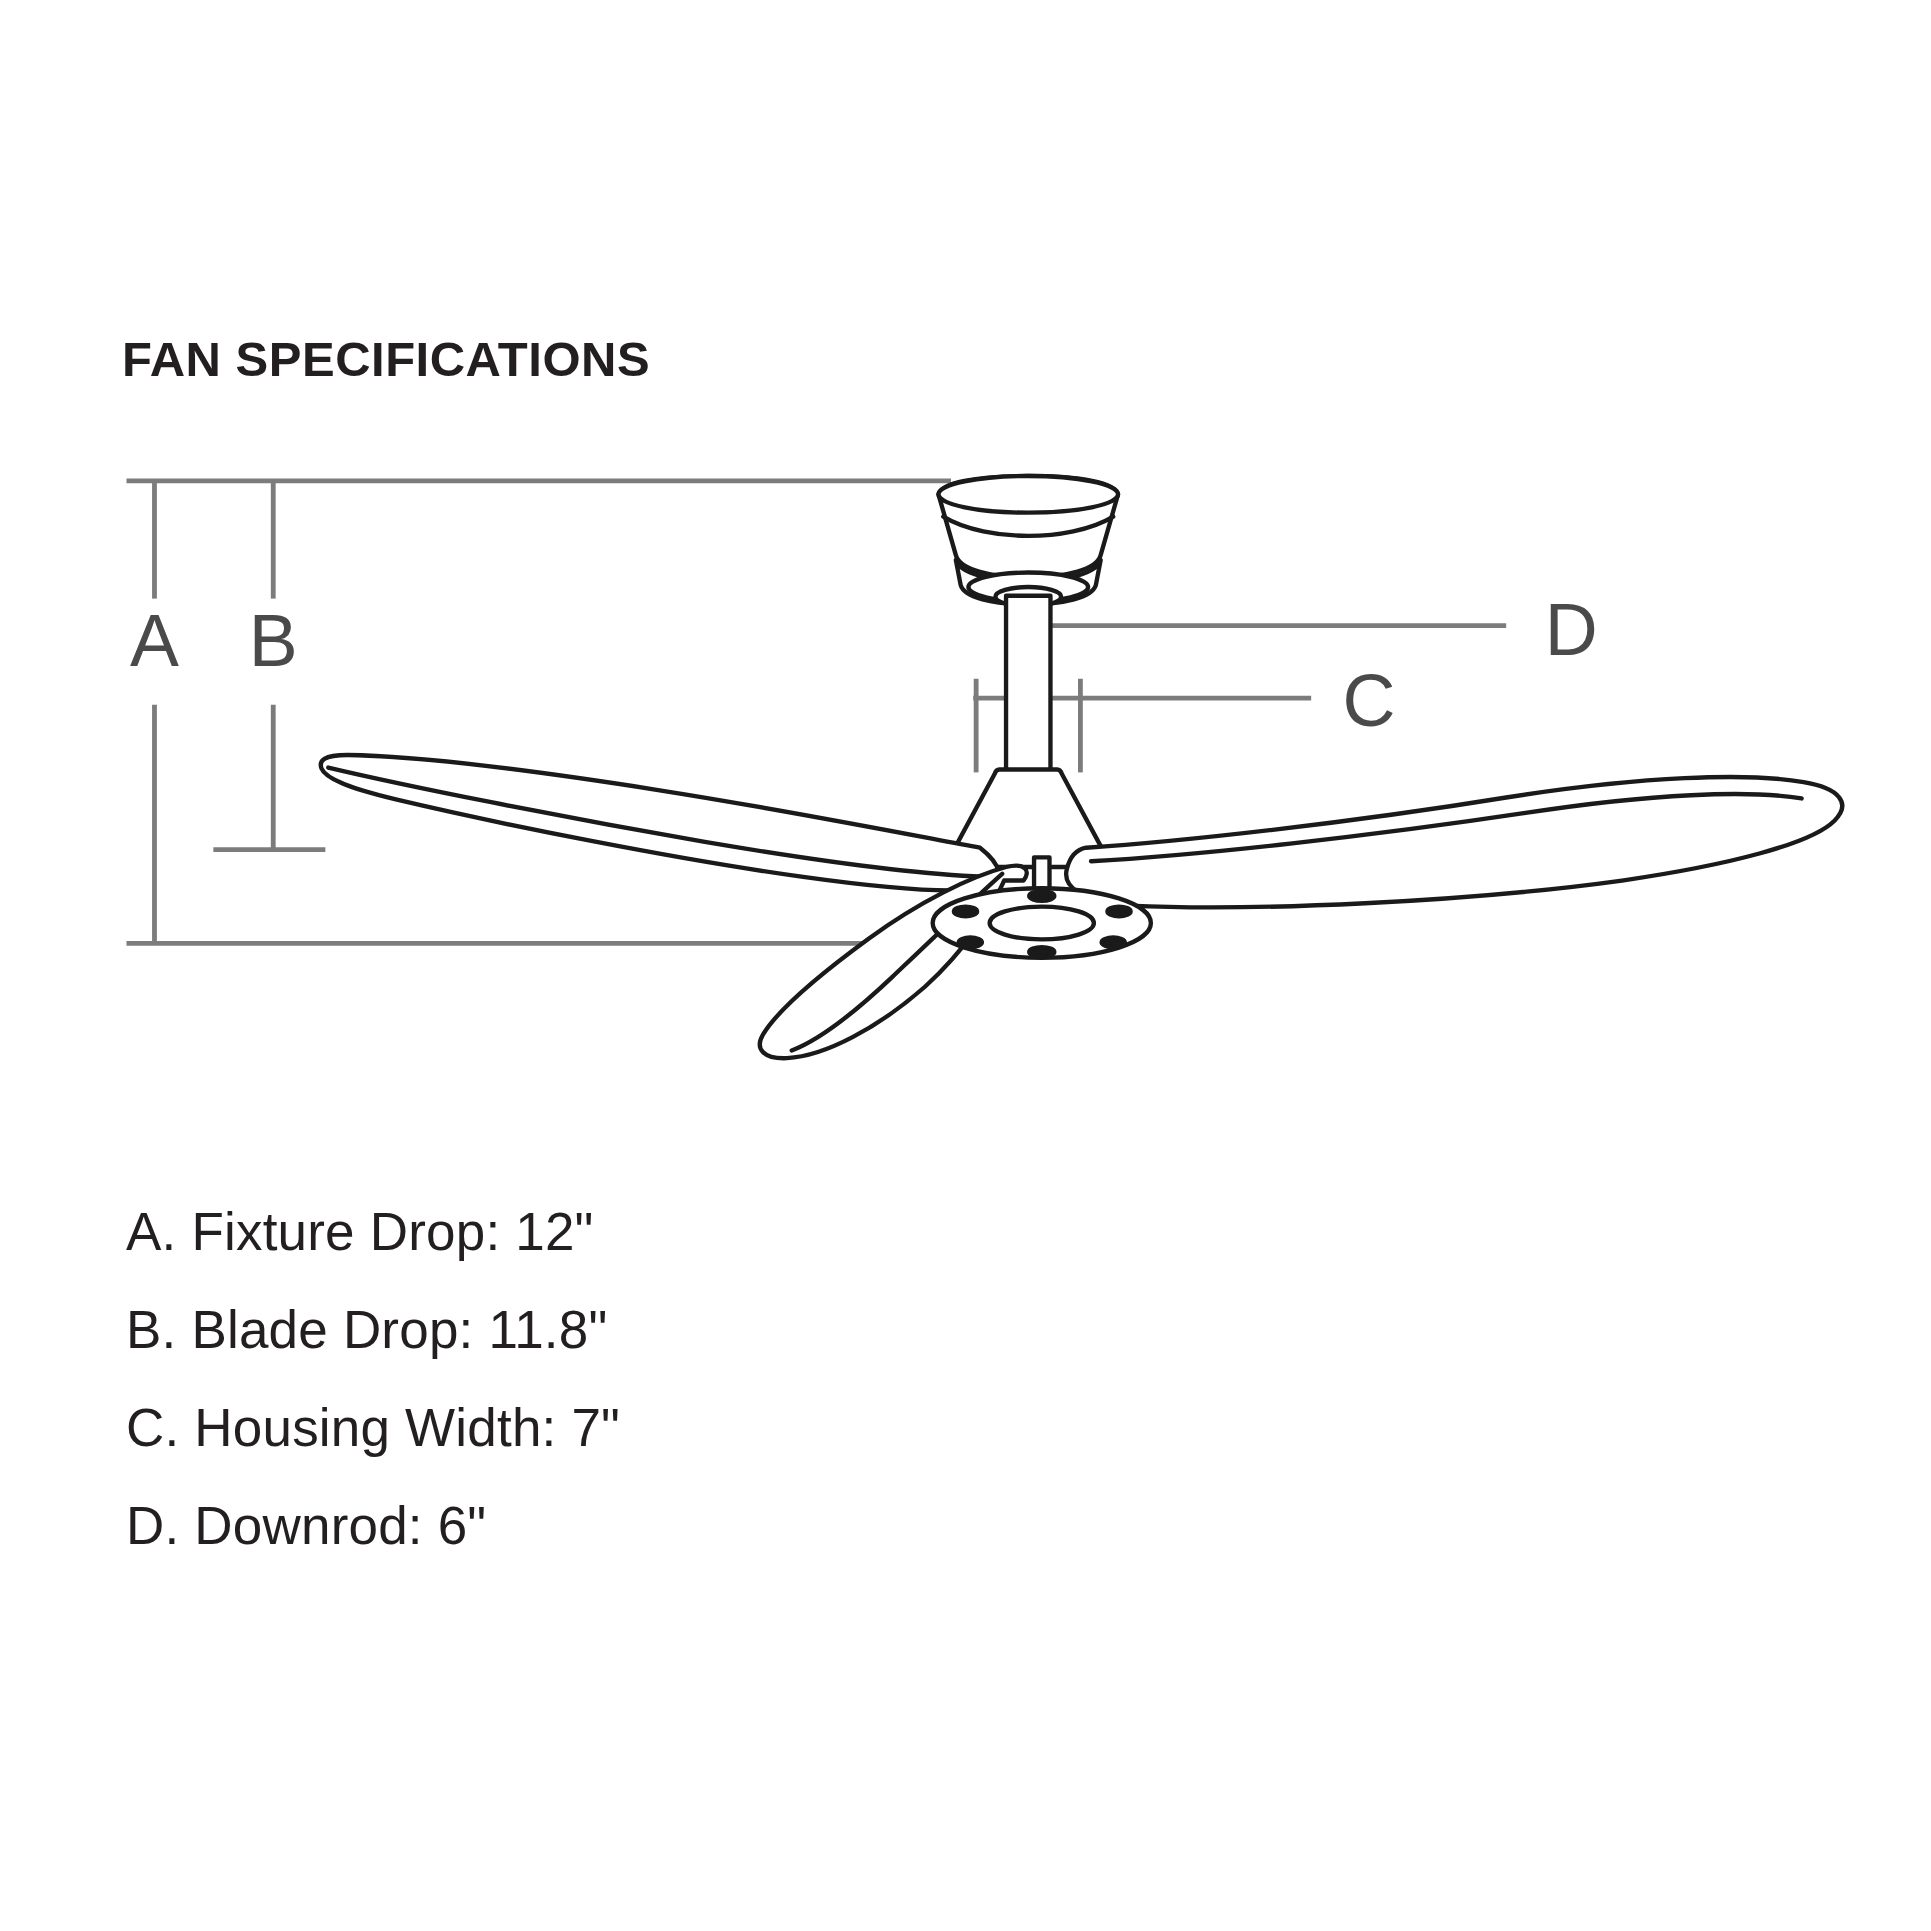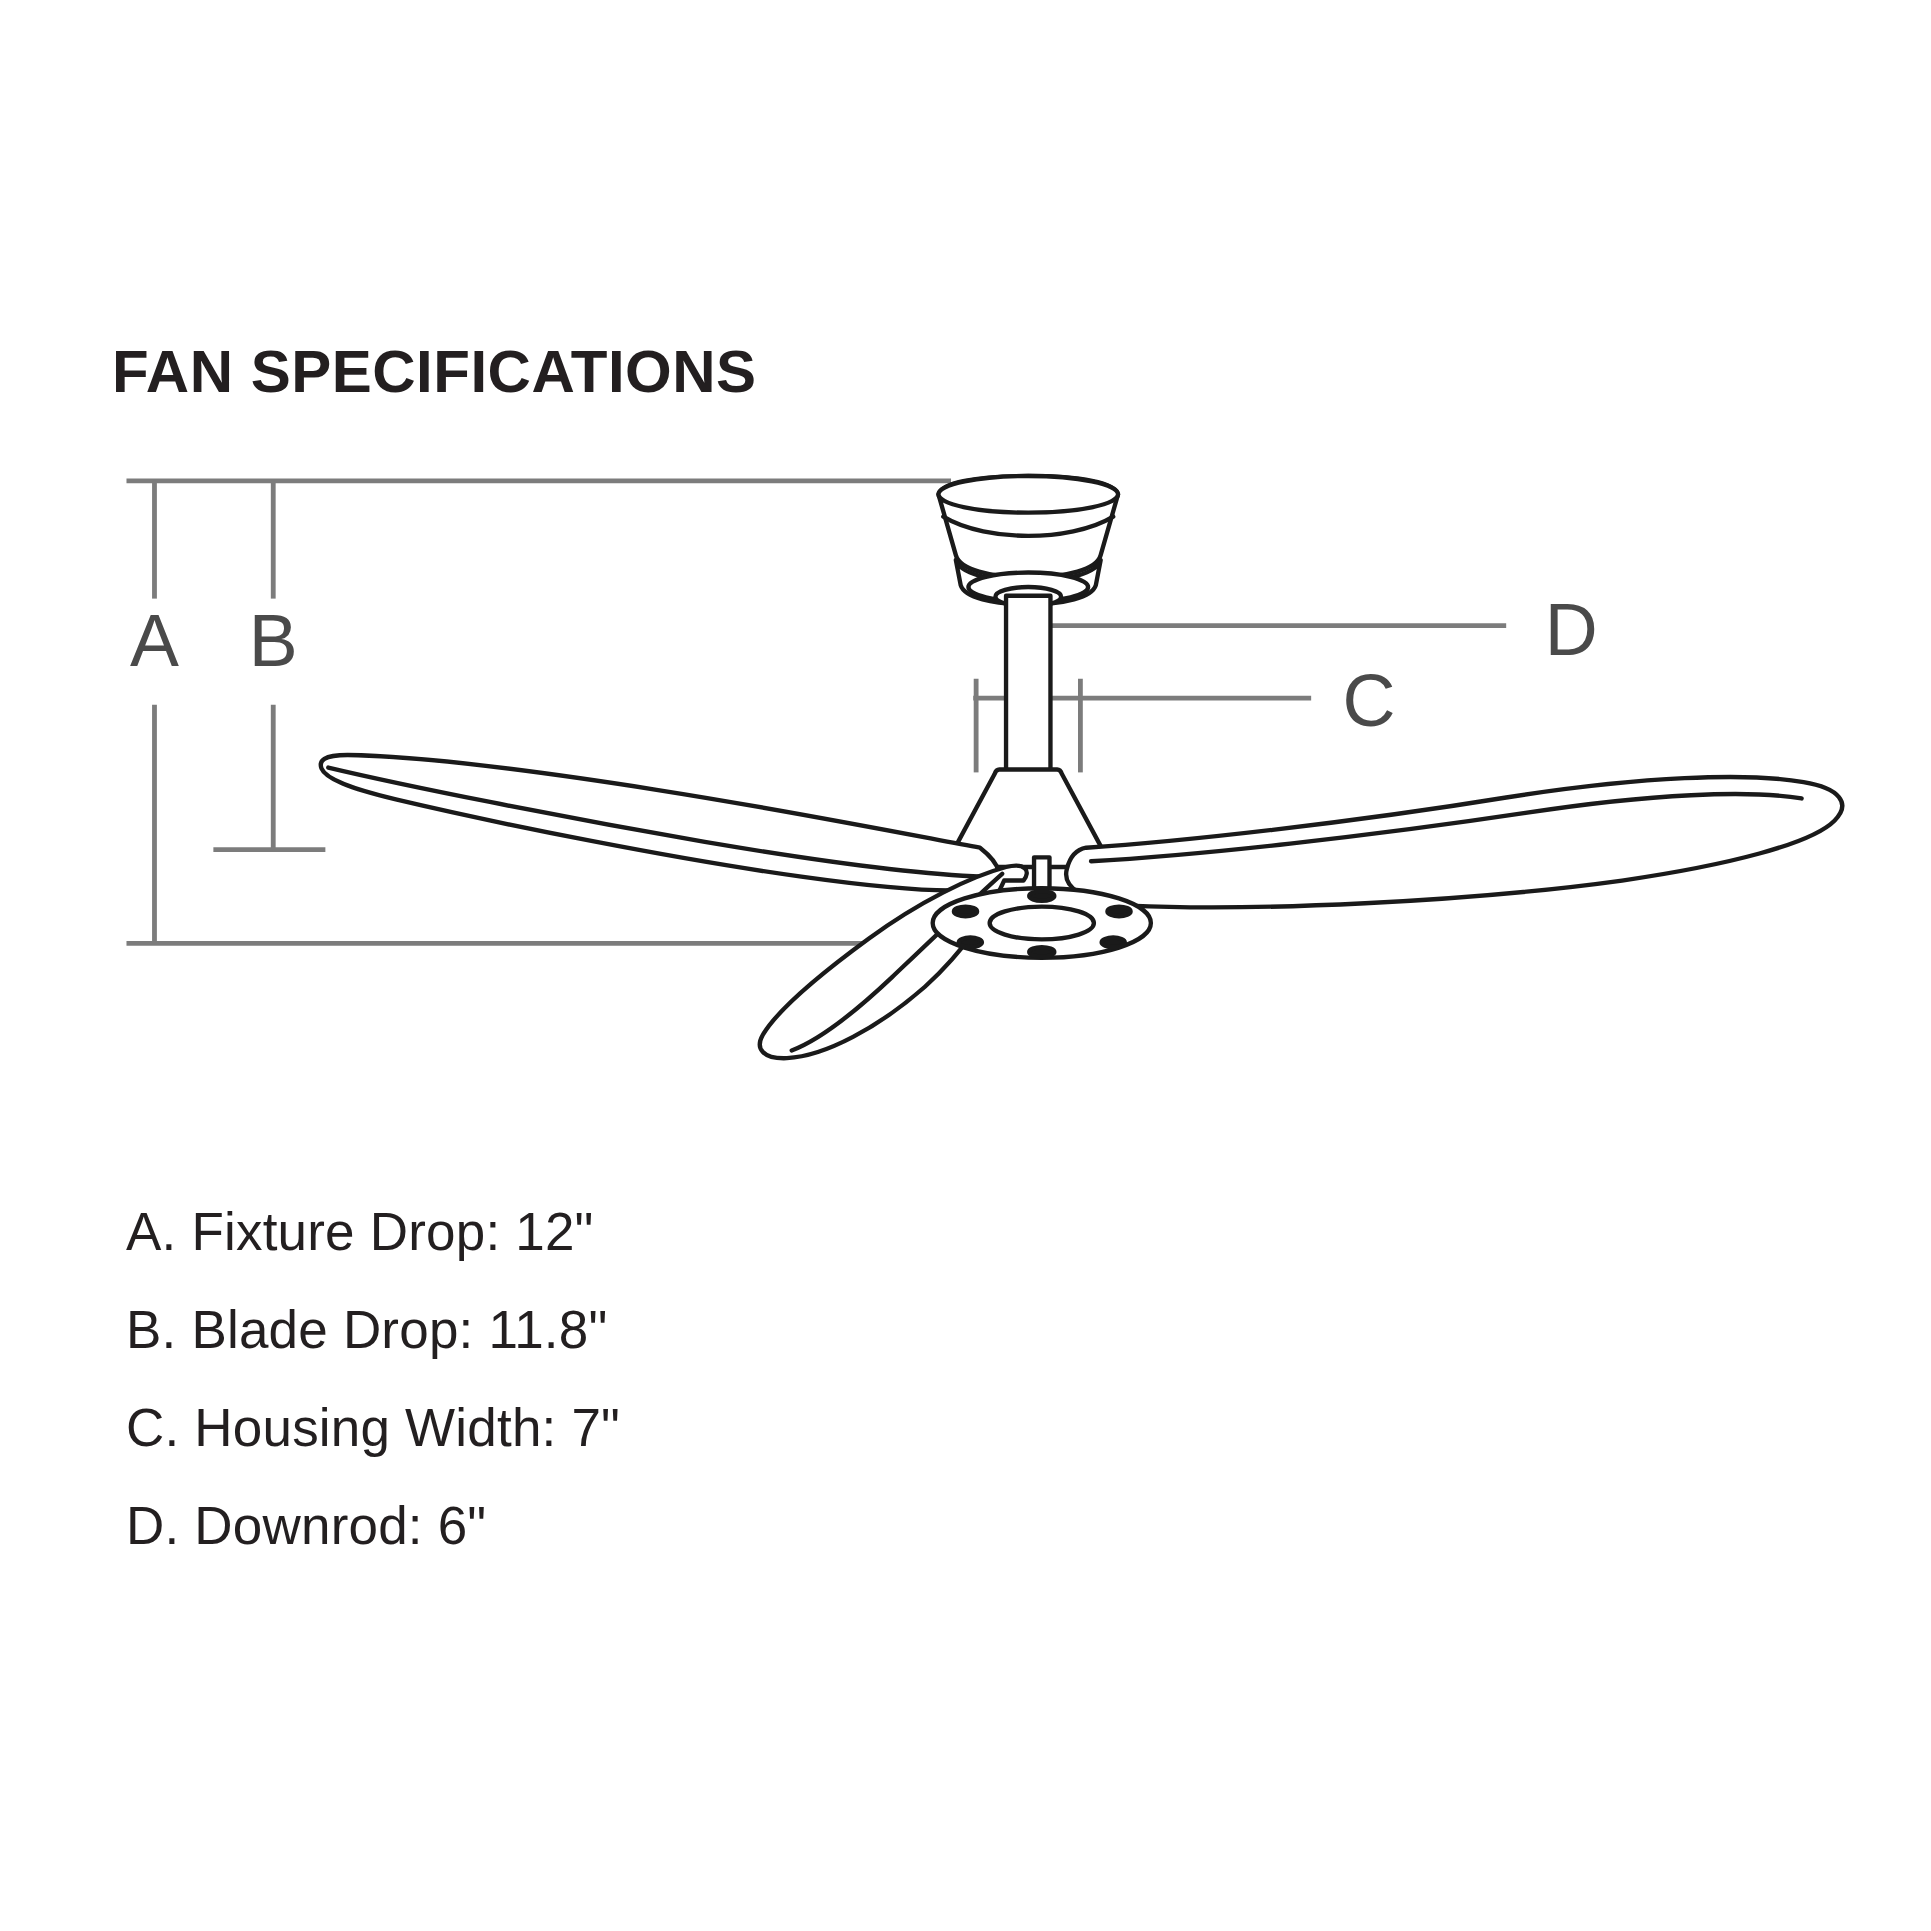--- a/index.html
+++ b/index.html
@@ -14,23 +14,23 @@
     color: #231f20;
     position: relative;
     overflow: hidden;
   }
   .page {
     position: absolute;
     inset: 0;
   }
   #page-title {
     position: absolute;
-    left: 112px;
+    left: 122px;
     top: 302px;
-    font-size: 60px;
+    font-size: 49px;
     font-weight: 700;
     letter-spacing: 0.5px;
     color: #231f20;
     white-space: nowrap;
     line-height: 1;
   }
   #diagram-svg {
     position: absolute;
     left: 0;
     top: 0;

